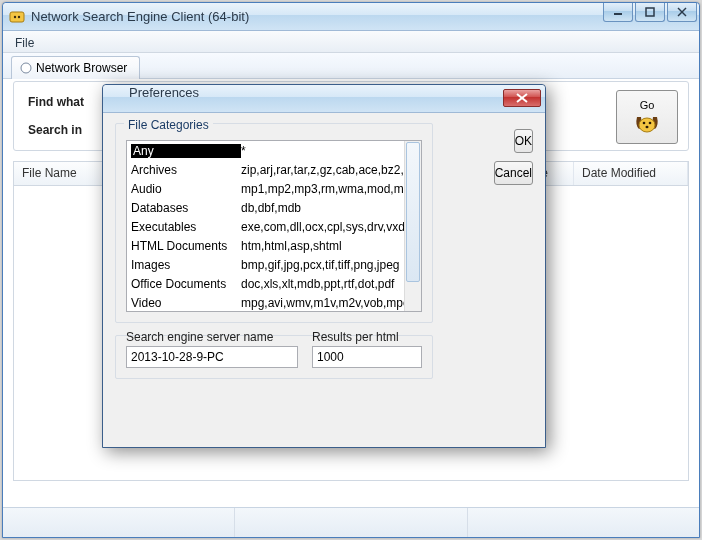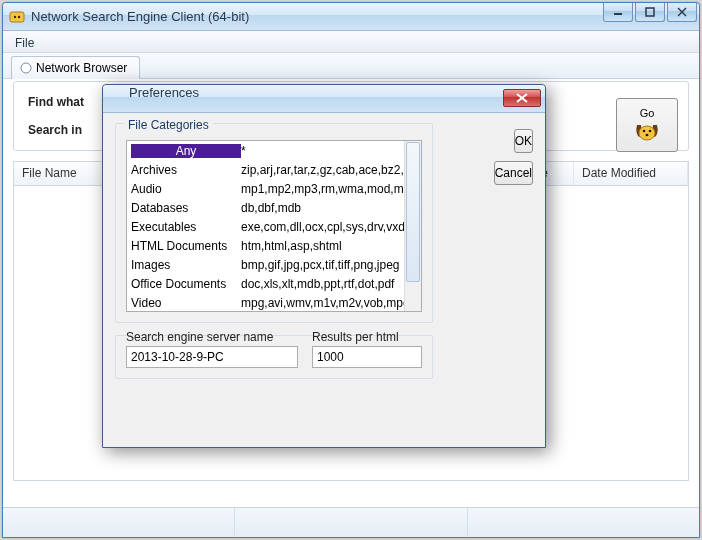--- a/index.html
+++ b/index.html
@@ -21,21 +21,21 @@
 .tab { display:flex; align-items:center; gap:4px; padding: 4px 12px 4px 8px; border:1px solid #b8c6d8; border-bottom:none; background: linear-gradient(#fdfdfe,#eef3f9); border-radius:3px 3px 0 0; margin-right:2px; cursor:pointer; position:relative; top:1px;}
 .tab .tab-icon { width:12px; height:12px; }
 .tab.active{ background:#fff; }
 
 .main-area { position: absolute; left:0; top: 78px; right:0; bottom:32px; padding: 0 10px; }
 .search-panel { border:1px solid #d0d8e2; border-radius:3px; padding:10px 14px; background:#fff; height:70px; display:flex; align-items:center; gap:18px; position:relative;}
 .search-labels { display:flex; flex-direction:column; gap:14px; }
 .search-labels .lbl { font-weight:bold; color:#222; }
 .combo { width:380px; height:22px; border:1px solid #abadb3; background:#fff; display:flex; align-items:center; justify-content:space-between; padding:0 2px 0 4px;}
 .combo .arrow { width:16px; height:18px; border:1px solid #b0c8e0; background:linear-gradient(#e9f2fb,#d1e4f4); display:flex; align-items:center; justify-content:center; }
-.go-btn { width:62px; height:54px; background:linear-gradient(#f7f7f7,#e9e9e9); border:1px solid #8e8f8f; border-radius:3px; display:flex; flex-direction:column; align-items:center; justify-content:center; gap:2px; cursor:pointer; position:absolute; right:10px; top:16px;}
+.go-btn { width:62px; height:54px; background:linear-gradient(#f7f7f7,#e9e9e9); border:1px solid #8e8f8f; border-radius:3px; display:flex; flex-direction:column; align-items:center; justify-content:center; gap:2px; cursor:pointer; position:absolute; right:10px; top:8px;}
 .go-btn .go-text { font-size:11px; }
 
 .grid { margin-top:10px; border:1px solid #d0d8e2; height:320px; background:#fff; }
 .grid-header { display:flex; background:linear-gradient(#fcfdfe,#eef3f8); border-bottom:1px solid #d0d8e2; height:24px; }
 .grid-header .col { padding:4px 8px; border-right:1px solid #e1e7ef; color:#333; }
 .col.name { flex:0 0 320px;}
 .col.path { flex:0 0 120px;}
 .col.size { flex:0 0 60px;}
 .col.type { flex:0 0 60px;}
 .col.date { flex: 1 1 auto;}
@@ -55,21 +55,21 @@
 .dlg-left { flex:1; }
 .group { border:1px solid #d7dde5; border-radius:2px; padding:8px 10px 10px; margin-bottom:12px; background:#f0f0f0;}
 .group-title { position:relative; top:-14px; left:-2px; background:#f0f0f0; display:inline-block; padding:0 4px; color:#1b3c66; margin-bottom:-8px;}
 .cat-list { border:1px solid #abadb3; background:#fff; height:172px; overflow:hidden; position:relative; margin-top:-6px;}
 .cat-scroll { position:absolute; right:0; top:0; width:17px; height:100%; background:#f0f0f0; border-left:1px solid #dcdcdc;}
 .cat-scroll .thumb { position:absolute; top:1px; left:1px; right:1px; height:140px; background:linear-gradient(#f3f7fb,#dbe7f3); border:1px solid #a9c4df; border-radius:2px; }
 .cat-rows { padding:0; }
 .cat-row { display:flex; height:19px; align-items:center; padding-left:4px;}
 .cat-row .n { width:110px; }
 .cat-row .e { flex:1; white-space:nowrap; overflow:hidden; text-overflow:clip;}
-.cat-row.selected .n { background:#4c1d95; color:#fff; padding:0 2px;text-align:center;}
+.cat-row.selected .n { background:#000000; color:#fff; padding:0 2px;}
 .row-bottom { display:flex; gap:14px; margin-top:-6px;}
 .field-col { display:flex; flex-direction:column; gap:2px;}
 .field-col label { color:#222; }
 .field-col input { height:22px; border:1px solid #abadb3; padding:2px 4px; background:#fff;}
 .dlg-right { width:90px; display:flex; flex-direction:column; gap:8px; padding-top:6px;align-items:flex-end;}
 .dbtn { height:24px; border:1px solid #8e8f8f; background:linear-gradient(#f7f7f7,#e6e6e6); border-radius:3px; cursor:pointer; text-align:center; line-height:22px;}
 
 
 .dog-face { width:28px; height:22px; }
 </style>

